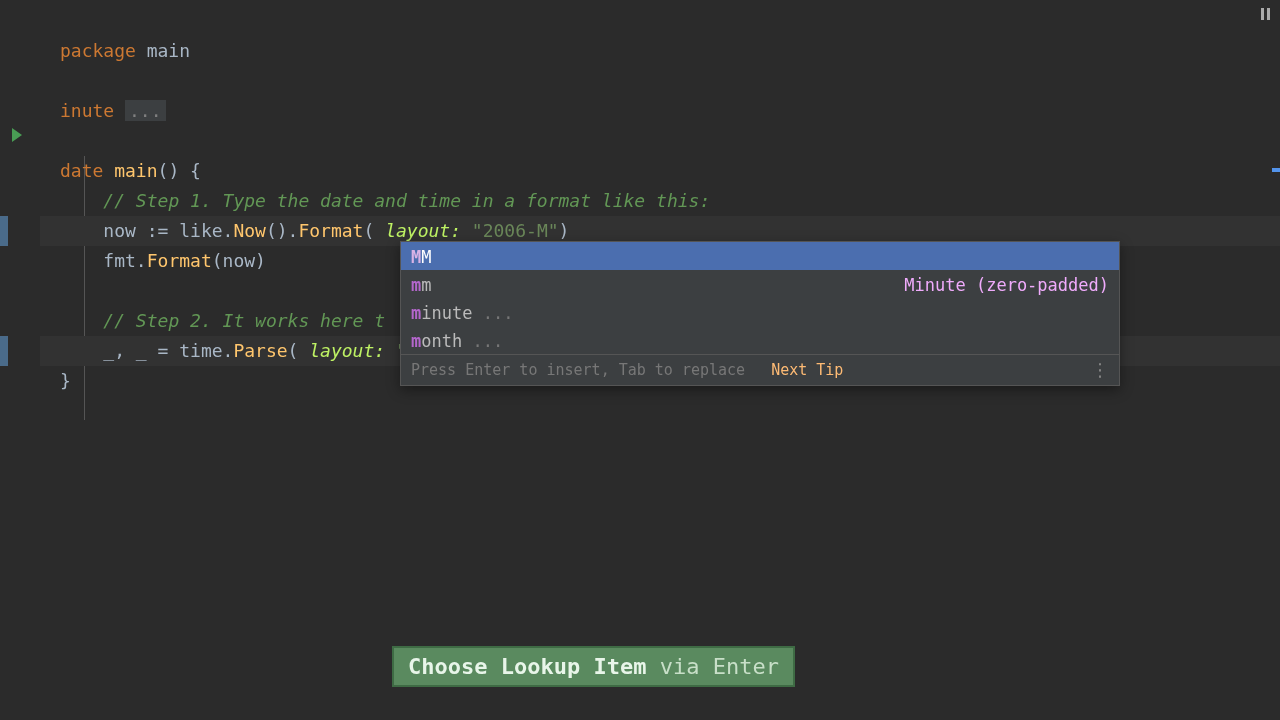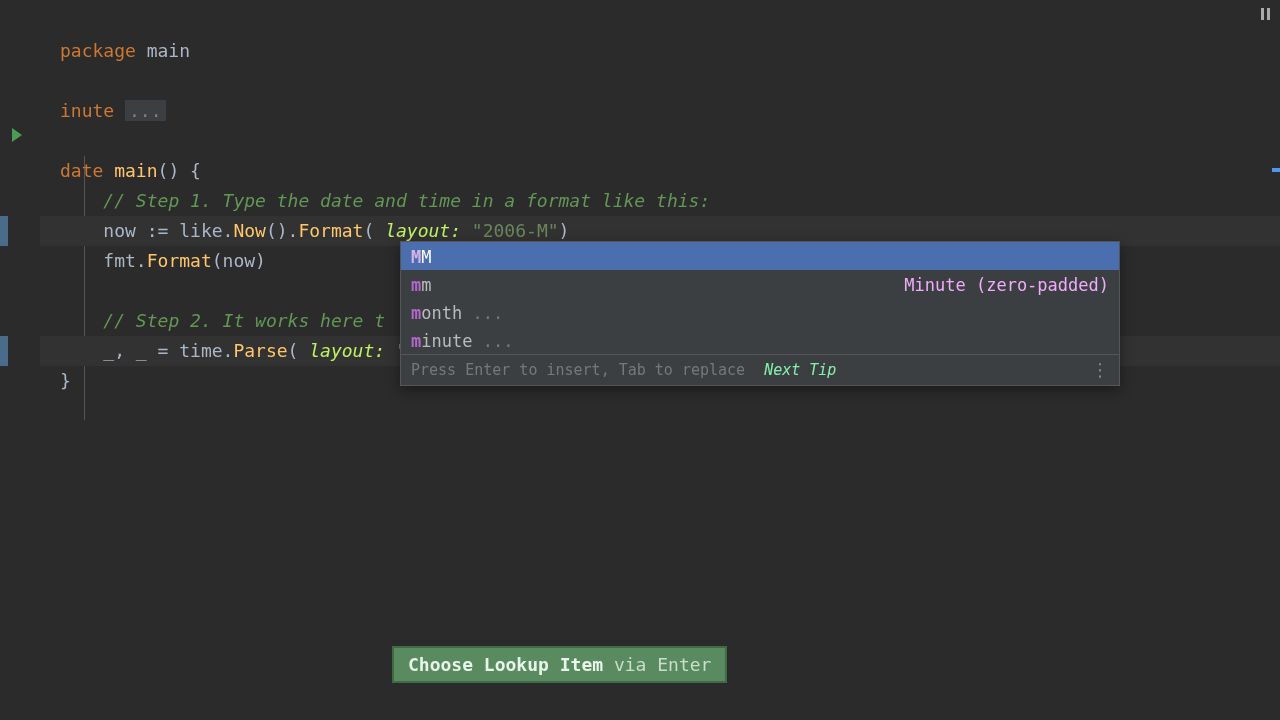--- a/index.html
+++ b/index.html
@@ -106,39 +106,39 @@
 .popup-left .match { color: #b366cb; font-weight: bold; }
 .popup-item.selected .popup-left .match { color: #d9b3e6; }
 .popup-left { color: #bbb; }
 .popup-right { color: #f0abfc; }
 .popup-footer {
   display: flex;
   align-items: center;
   padding: 6px 10px;
   border-top: 1px solid #555;
   font-size: 15px;
-  gap: 19px;
+  gap: 26px;
 }
 .popup-footer .hint { color: #777; }
-.popup-footer .link { color: #86efac; font-style: italic; }
+.popup-footer .link { color: #fdba74; }
 .popup-footer .dots {
   margin-left: auto;
   color: #888;
   font-size: 18px;
   line-height: 1;
   cursor: pointer;
 }
 .overlay-hint {
   position: absolute;
   left: 392px;
   top: 646px;
   background: #5a8a5f;
   border: 2px solid #3e6b44;
   padding: 6px 14px;
-  font-size: 18px;
+  font-size: 22px;
   font-family: 'Menlo', 'Consolas', monospace;
 }
 .overlay-hint .bold { color: #e8f5e9; font-weight: bold; }
 .overlay-hint .rest { color: #c8dfc8; }
 .right-marker {
   position: absolute;
   right: 0;
   top: 168px;
   width: 8px;
   height: 4px;
@@ -187,25 +187,25 @@
 
 <div class="popup">
   <div class="popup-item selected">
     <span class="popup-left"><span class="match">M</span><span>M</span></span>
   </div>
   <div class="popup-item">
     <span class="popup-left"><span class="match">m</span><span>m</span></span>
     <span class="popup-right">Minute (zero-padded)</span>
   </div>
   <div class="popup-item">
+    <span class="popup-left"><span class="match">m</span><span>inute</span><span style="color:#777"> </span><span style="color:#777">...</span></span>
+    <span class="popup-right"></span>
+  </div>
+  <div class="popup-item">
     <span class="popup-left"><span class="match">m</span><span>onth</span><span style="color:#777"> </span><span style="color:#777">...</span></span>
-    <span class="popup-right"></span>
-  </div>
-  <div class="popup-item">
-    <span class="popup-left"><span class="match">m</span><span>inute</span><span style="color:#777"> </span><span style="color:#777">...</span></span>
     <span class="popup-right"></span>
   </div>
   <div class="popup-footer">
     <span class="hint">Press Enter to insert, Tab to replace</span>
     <span class="link">Next Tip</span>
     <span class="dots">⋮</span>
   </div>
 </div>
 
 <div class="overlay-hint">

